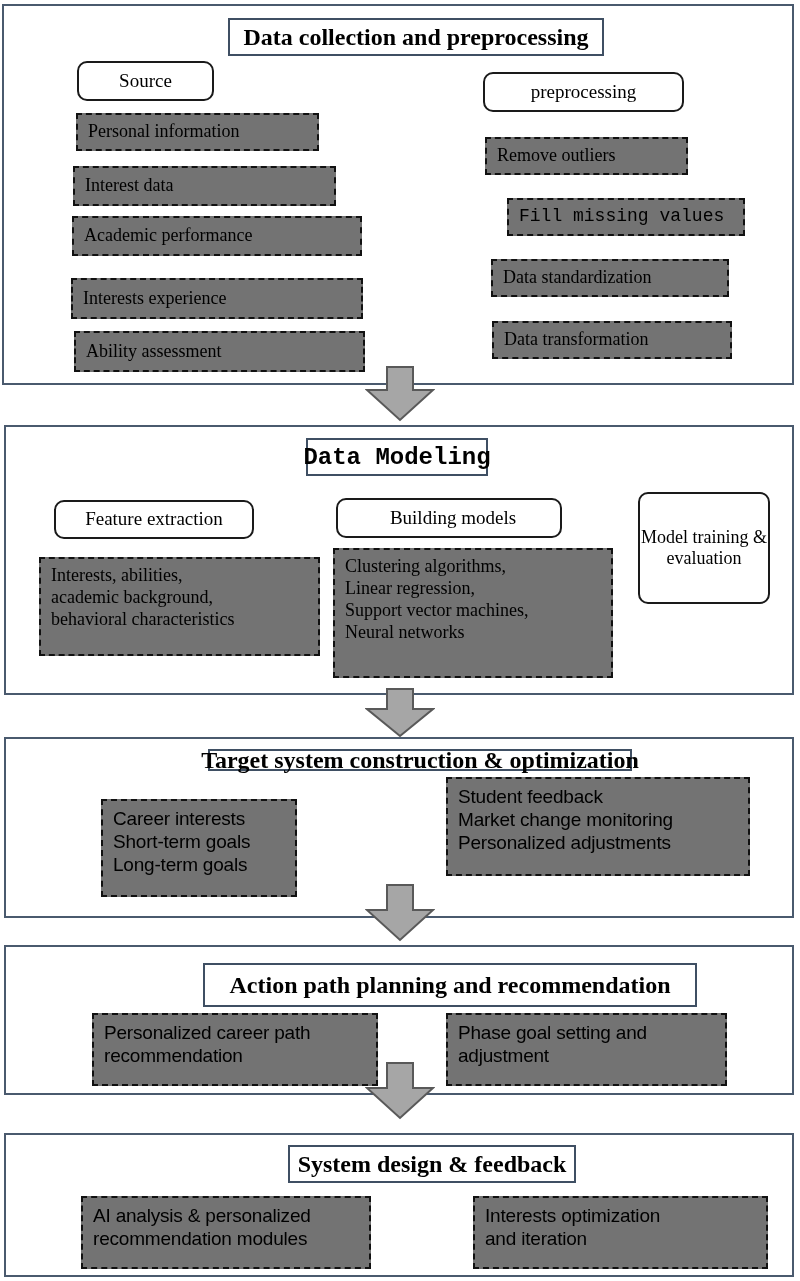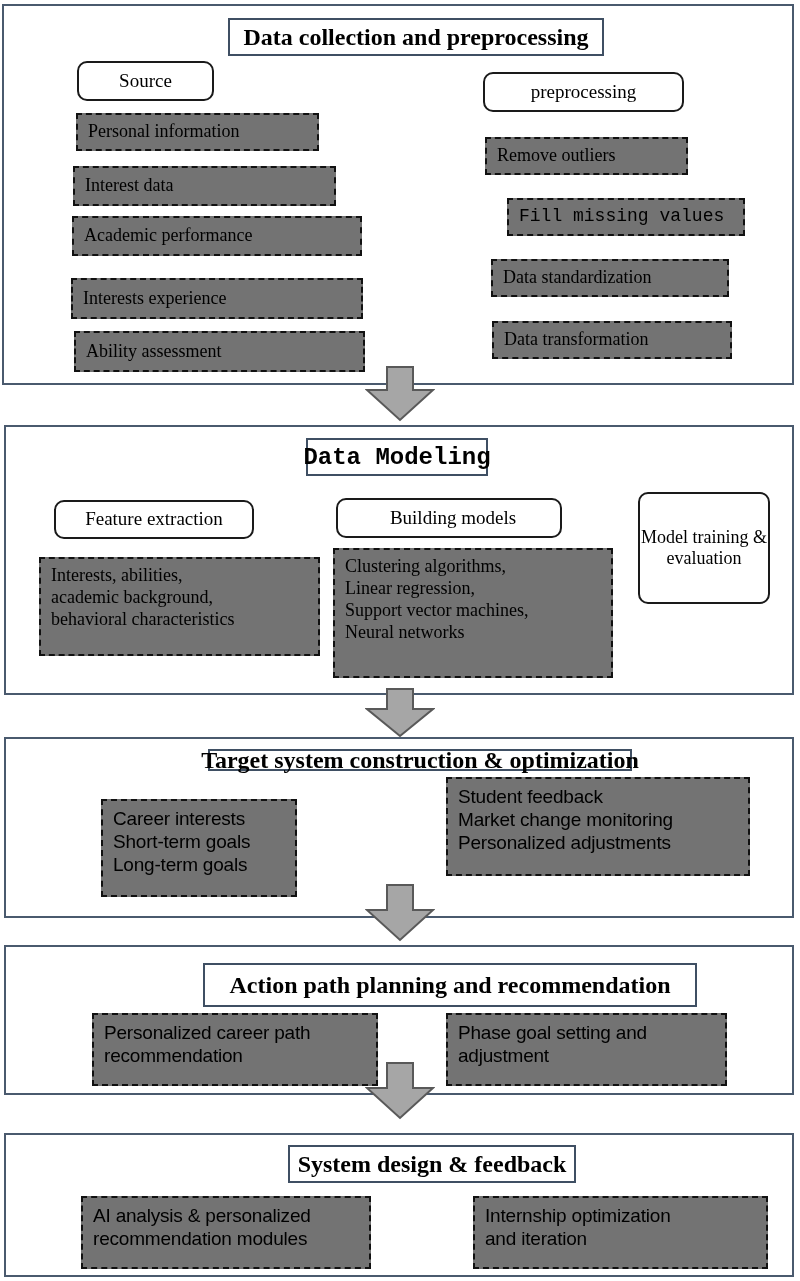--- a/index.html
+++ b/index.html
@@ -168,16 +168,16 @@
     <polygon points="22,1 48,1 48,26 68,26 35,56 2,26 22,26" fill="#a6a6a6" stroke="#595959" stroke-width="2"></polygon>
   </svg>
 
   <div class="panel" style="left:4px; top:1133px; width:790px; height:144px;"></div>
 
   <div class="title-box fs20" style="left:268px; top:1145px; width:288px; height:38px;margin-left:20px;">System design &amp; feedback</div>
 
   <div class="dash-box top fs19 sans" style="left:81px; top:1196px; width:290px; height:73px;">AI analysis &amp; personalized
 recommendation modules</div>
 
-  <div class="dash-box top fs19 sans" style="left:473px; top:1196px; width:295px; height:73px;">Internship optimization
+  <div class="dash-box top fs19 sans" style="left:473px; top:1196px; width:295px; height:73px;">Interests optimization
 and iteration</div>
 
 </div>
 
 </body></html>

